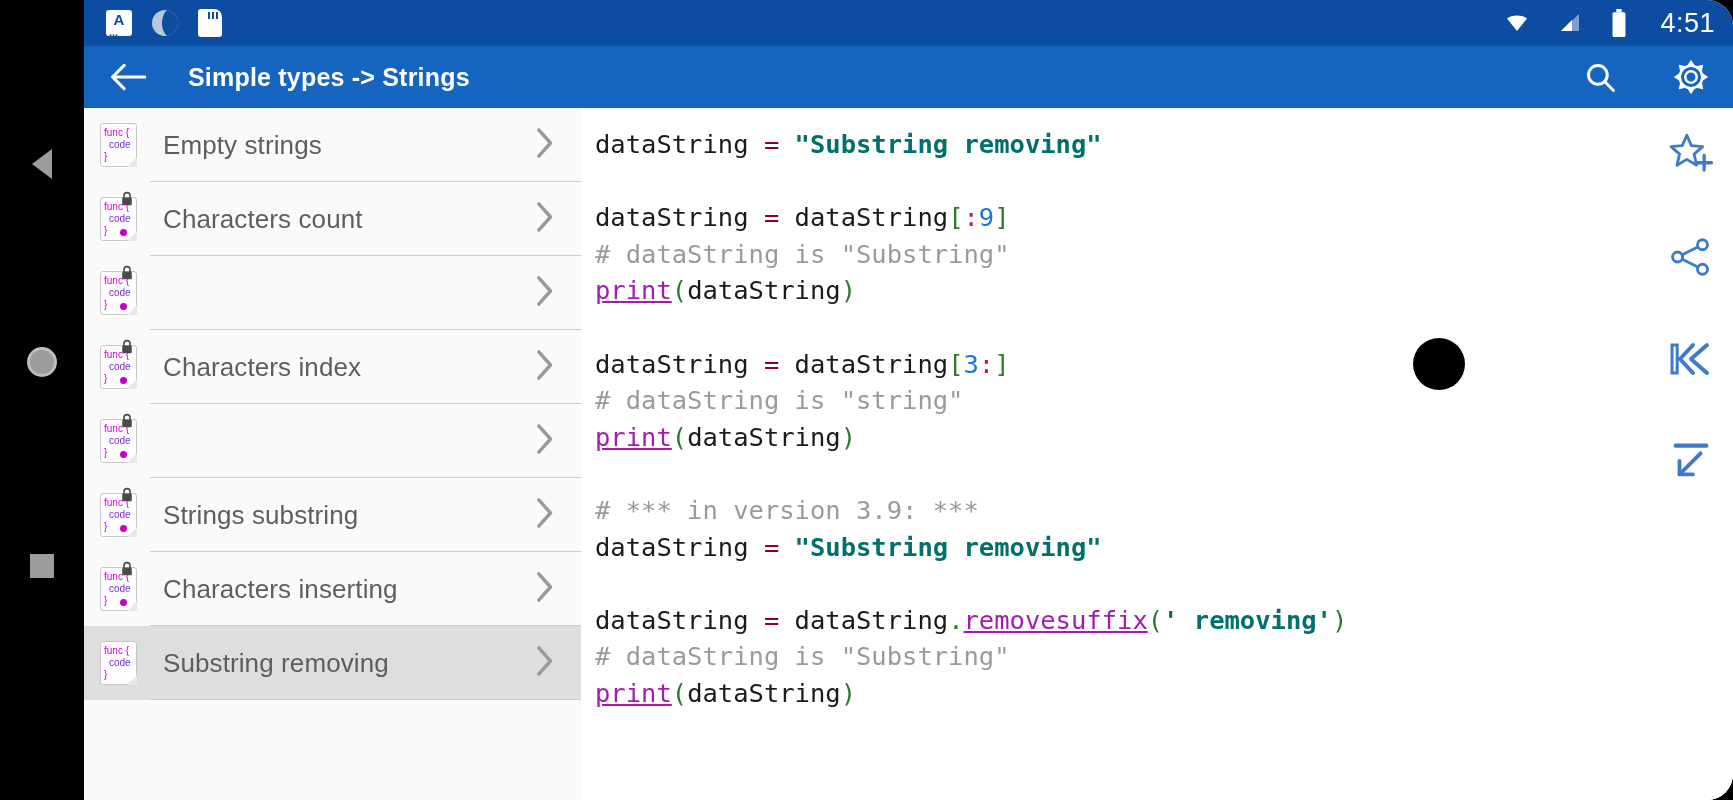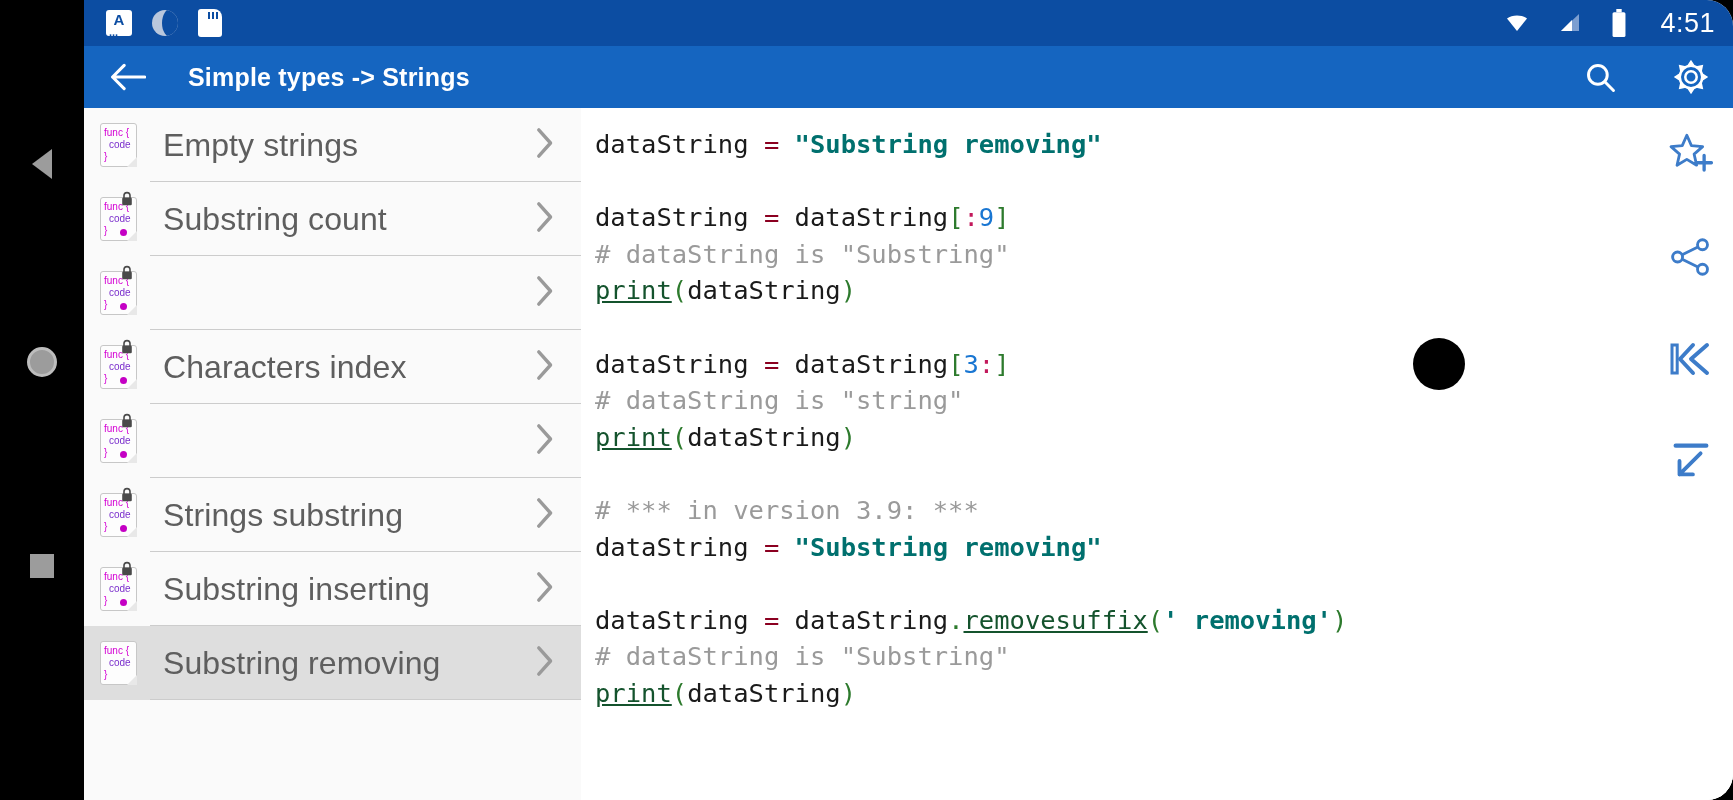--- a/index.html
+++ b/index.html
@@ -128,21 +128,21 @@
     border-bottom: 10px solid #e8e8e8;
   }
   .doc-icon .dot {
     position: absolute; right: 9px; bottom: 4px;
     width: 7px; height: 7px; border-radius: 50%; background: #c400c4;
   }
   .lock {
     position: absolute; left: 36px; top: 9px; width: 14px; height: 16px;
   }
   .item-label {
-    margin-left: 26px; font-size: 32px; color: #5e5e5e;
+    margin-left: 26px; font-size: 26px; color: #5e5e5e;
     white-space: nowrap; letter-spacing: .1px;
   }
   .chev {
     position: absolute; right: 24px; top: 50%; transform: translateY(-50%);
   }
 
   
   .codepane {
     flex: 1; position: relative; background: #fff;
     padding: 18px 0 0 14px; overflow: hidden;
@@ -151,21 +151,21 @@
     font-family: "DejaVu Sans Mono", monospace;
     font-size: 25.5px; line-height: 36.6px;
     white-space: pre; color: #1a1a1a;
   }
   .cmt { color: #9a9a9a; }
   .str { color: #00706e; font-weight: bold; }
   .op  { color: #8b0020; }
   .brk { color: #2d7a2d; }
   .num { color: #1976d2; }
   .col { color: #c2185b; }
-  .fn  { color: #14532d; text-decoration: underline; }
+  .fn  { color: #a21caf; text-decoration: underline; }
   .punct { color: #2d7a2d; }
 
   
   .rail {
     position: absolute; right: 0; top: 0; width: 84px; height: 692px;
     display: flex; flex-direction: column; align-items: center;
     padding-top: 22px; gap: 52px;
   }
   .rail-btn { width: 50px; height: 50px; display: flex; align-items: center; justify-content: center; }
 
@@ -260,21 +260,21 @@
                 <div class="l1">func {</div>
                 <div class="l2">code</div>
                 <div class="l3">}</div>
                 <div class="fold"></div>
                 <div class="dot"></div>
               </div>
               <div class="lock"><svg width="14" height="16" viewBox="0 0 14 16">
                   <path d="M4 7 V4.6 a3 3 0 0 1 6 0 V7" fill="none" stroke="#4a4a4a" stroke-width="1.6"></path>
                   <rect x="2.2" y="6.6" width="9.6" height="7.6" rx="1.2" fill="#4a4a4a"></rect>
                 </svg></div>
-              <div class="item-label">Substring count</div>
+              <div class="item-label">Characters count</div>
               <div class="chev"><svg width="26" height="34" viewBox="0 0 16 26">
                   <path d="M4 3 L13 13 L4 23" fill="none" stroke="#9a9a9a" stroke-width="2.6" stroke-linecap="round" stroke-linejoin="round"></path>
                 </svg></div>
               <div class="divider"></div>
             </div>
             <div class="list-item">
               <div class="doc-icon">
                 <div class="l1">func {</div>
                 <div class="l2">code</div>
                 <div class="l3">}</div>
@@ -348,21 +348,21 @@
                 <div class="l1">func {</div>
                 <div class="l2">code</div>
                 <div class="l3">}</div>
                 <div class="fold"></div>
                 <div class="dot"></div>
               </div>
               <div class="lock"><svg width="14" height="16" viewBox="0 0 14 16">
                   <path d="M4 7 V4.6 a3 3 0 0 1 6 0 V7" fill="none" stroke="#4a4a4a" stroke-width="1.6"></path>
                   <rect x="2.2" y="6.6" width="9.6" height="7.6" rx="1.2" fill="#4a4a4a"></rect>
                 </svg></div>
-              <div class="item-label">Substring inserting</div>
+              <div class="item-label">Characters inserting</div>
               <div class="chev"><svg width="26" height="34" viewBox="0 0 16 26">
                   <path d="M4 3 L13 13 L4 23" fill="none" stroke="#9a9a9a" stroke-width="2.6" stroke-linecap="round" stroke-linejoin="round"></path>
                 </svg></div>
               <div class="divider"></div>
             </div>
             <div class="list-item selected">
               <div class="doc-icon">
                 <div class="l1">func {</div>
                 <div class="l2">code</div>
                 <div class="l3">}</div>

